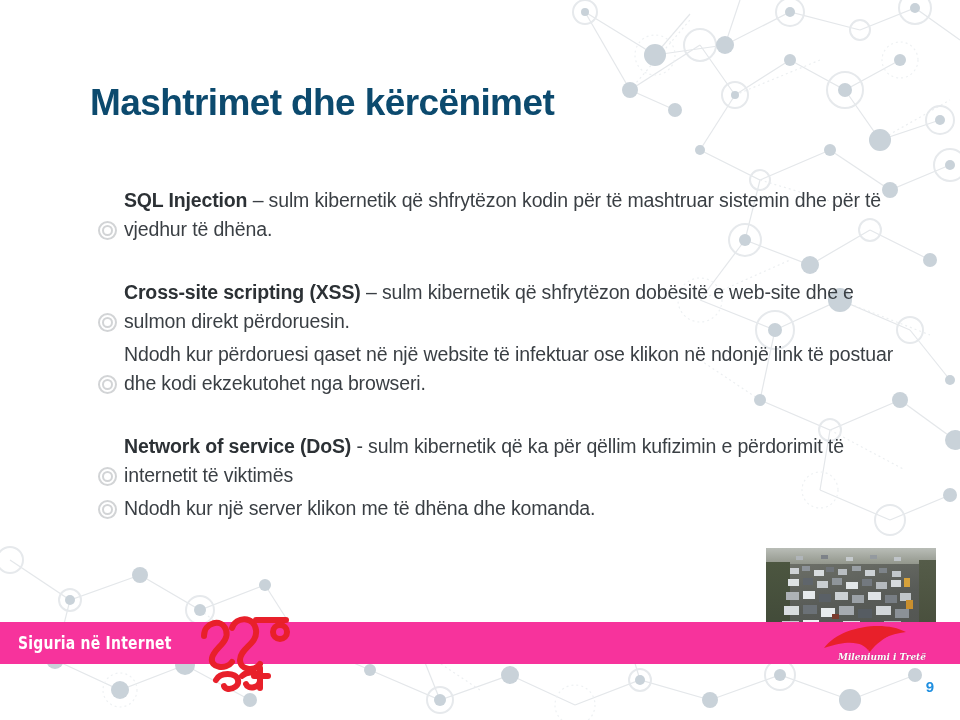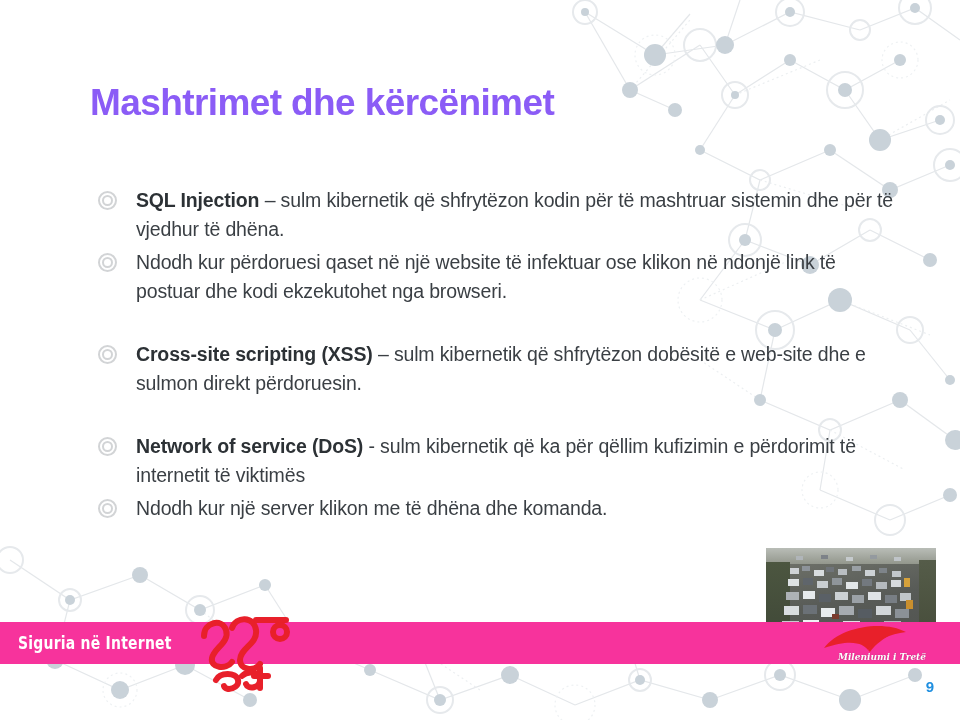--- a/index.html
+++ b/index.html
@@ -27,37 +27,36 @@
   }
 
   
   #title {
     position: absolute;
     left: 90px;
     top: 82px;
     font-size: 37px;
     font-weight: bold;
     letter-spacing: -0.6px;
-    color: #8b5cf6;
+    color: #0c4a6e;
     white-space: nowrap;
   }
 
   
   #body-list {
     position: absolute;
     left: 96px;
     top: 186px;
     width: 800px;
   }
   .bullet-row {
     position: relative;
     display: flex;
-    align-items: flex-start;
+    align-items: flex-end;
     margin-bottom: 4px;
-    gap: 12px;
   }
   .bullet-row.gap-before { margin-top: 34px; }
 
   .bullet-icon {
     flex: 0 0 auto;
     width: 28px;
     height: 26px;
     margin-top: 2px;
     position: relative;
   }
@@ -334,37 +333,37 @@
     <div class="bullet-row">
       <div class="bullet-icon">
         <div class="ring-outer"></div>
           <div class="ring-inner"></div>
       </div>
       <div class="bullet-text">
         <span class="lead">SQL Injection</span><span> – sulm kibernetik që shfrytëzon kodin për të mashtruar sistemin dhe për të vjedhur të dhëna.</span>
       </div>
     </div>
 
+    <div class="bullet-row gap-before">
+      <div class="bullet-icon">
+        <div class="ring-outer"></div>
+          <div class="ring-inner"></div>
+      </div>
+      <div class="bullet-text">
+        <span class="lead">Cross-site scripting (XSS)</span><span> – sulm kibernetik që shfrytëzon dobësitë e web-site dhe e sulmon direkt përdoruesin.</span>
+      </div>
+    </div>
+
     <div class="bullet-row">
       <div class="bullet-icon">
         <div class="ring-outer"></div>
           <div class="ring-inner"></div>
       </div>
       <div class="bullet-text">
         <span class="lead"></span><span>Ndodh kur përdoruesi qaset në një website të infektuar ose klikon në ndonjë link të postuar dhe kodi ekzekutohet nga browseri.</span>
-      </div>
-    </div>
-
-    <div class="bullet-row gap-before">
-      <div class="bullet-icon">
-        <div class="ring-outer"></div>
-          <div class="ring-inner"></div>
-      </div>
-      <div class="bullet-text">
-        <span class="lead">Cross-site scripting (XSS)</span><span> – sulm kibernetik që shfrytëzon dobësitë e web-site dhe e sulmon direkt përdoruesin.</span>
       </div>
     </div>
 
     <div class="bullet-row gap-before">
       <div class="bullet-icon">
         <div class="ring-outer"></div>
           <div class="ring-inner"></div>
       </div>
       <div class="bullet-text">
         <span class="lead">Network of service (DoS)</span><span> - sulm kibernetik që ka për qëllim kufizimin e përdorimit të internetit të viktimës</span>

